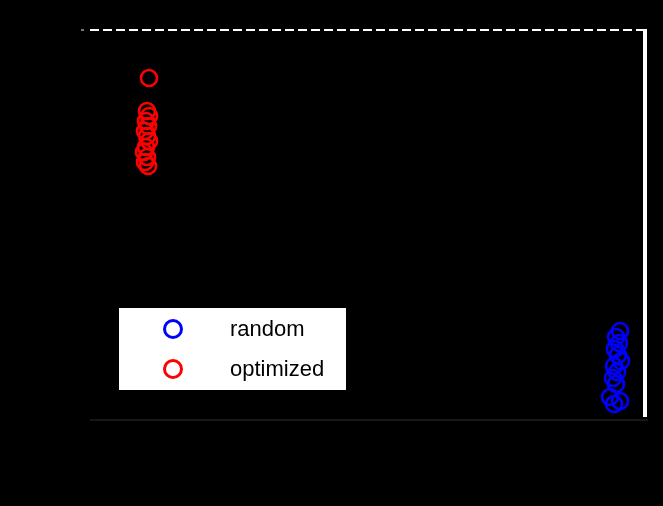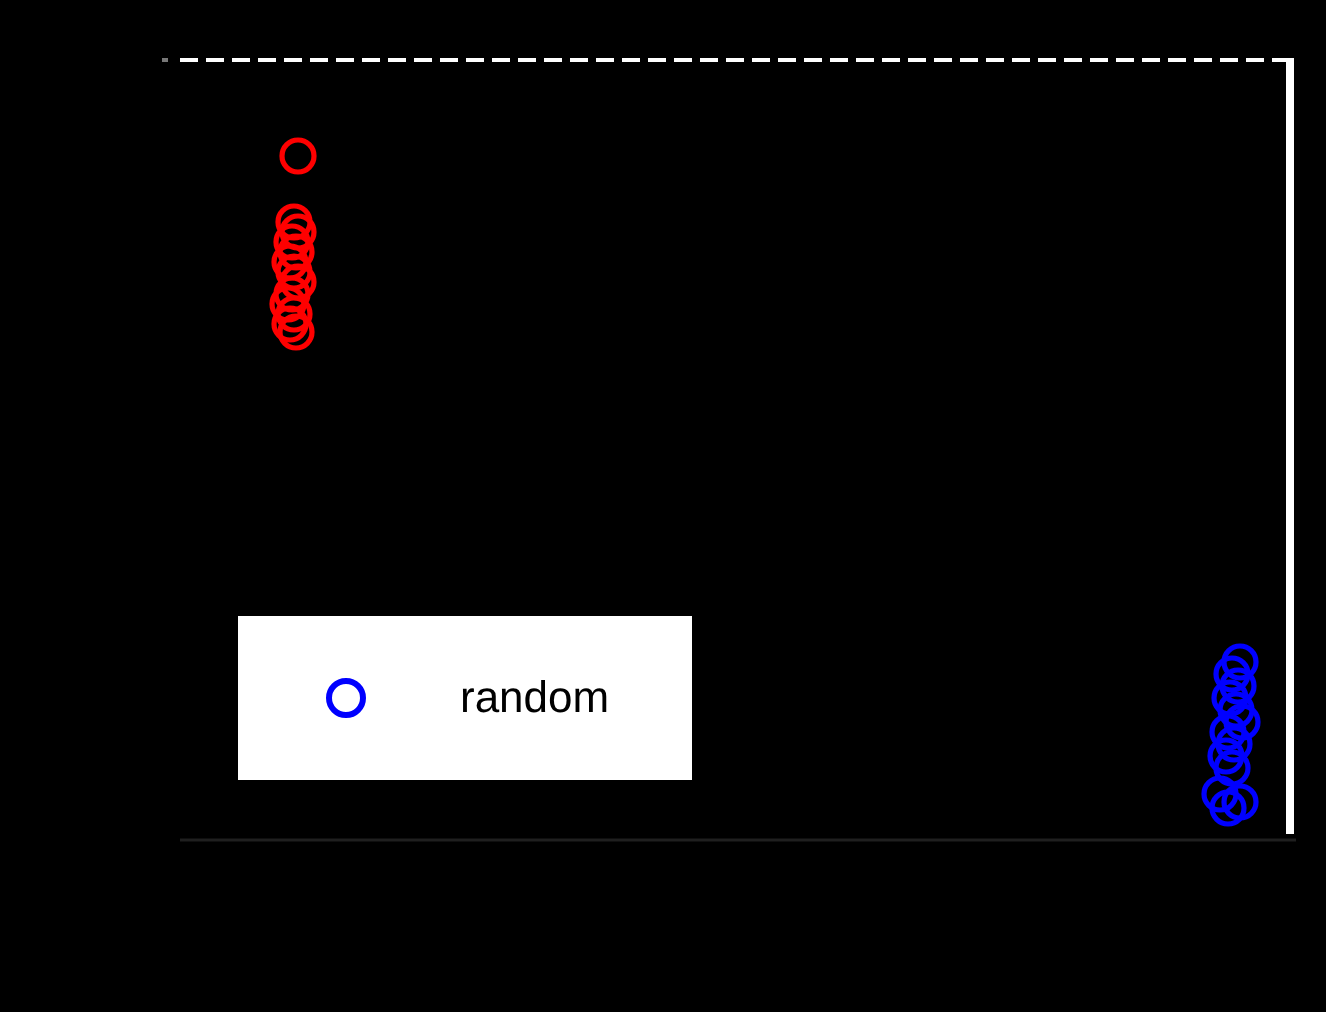--- a/index.html
+++ b/index.html
@@ -55,14 +55,18 @@
       <circle cx="147" cy="157" r="8" fill="none" stroke="#ff0000" stroke-width="2.6"></circle>
       <circle cx="145" cy="162" r="8" fill="none" stroke="#ff0000" stroke-width="2.6"></circle>
       <circle cx="148" cy="166" r="8" fill="none" stroke="#ff0000" stroke-width="2.6"></circle>
     </svg>
 
   <div class="legend">
     <div class="legend-row">
       <span class="legend-marker" id="legend-marker-0" style="border-color: rgb(0, 0, 255);"></span>
       <span class="legend-label">random</span>
     </div>
+    <div class="legend-row">
+      <span class="legend-marker" id="legend-marker-1" style="border-color: rgb(255, 0, 0);"></span>
+      <span class="legend-label">optimized</span>
+    </div>
   </div>
 </div>
 
 </body></html>

